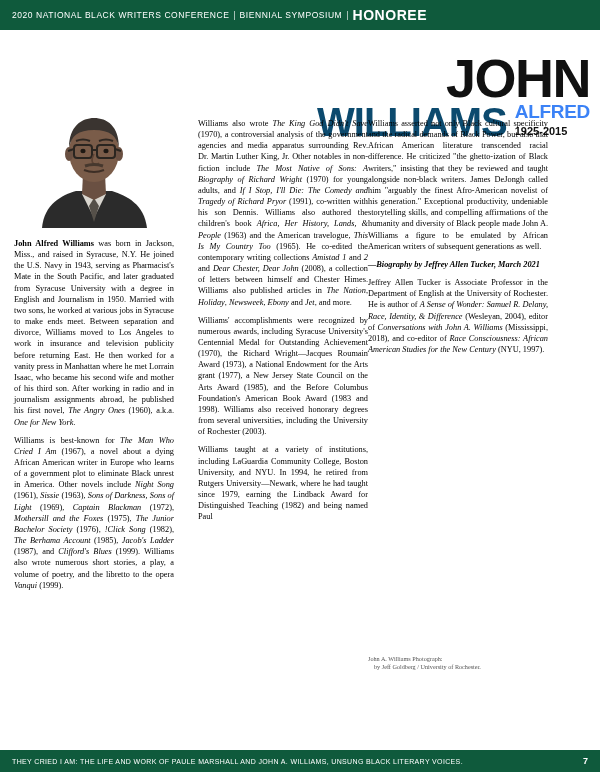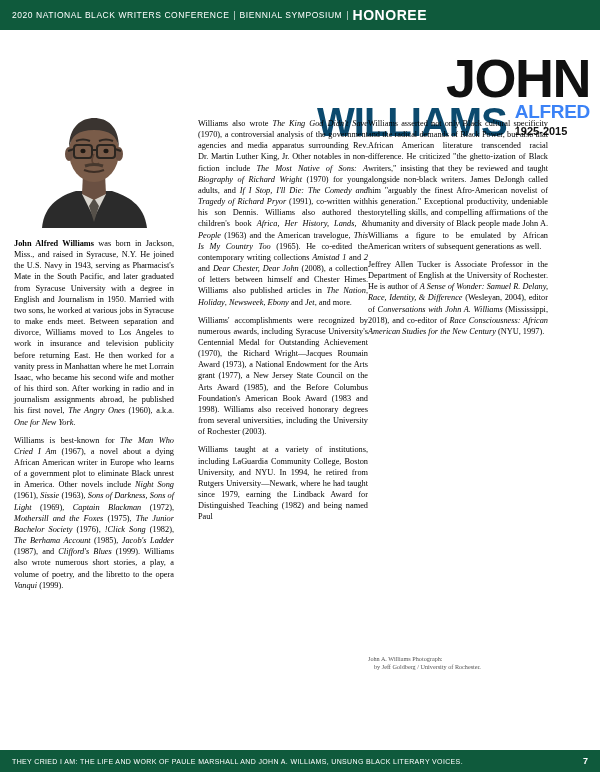--- a/index.html
+++ b/index.html
@@ -242,20 +242,21 @@
 </div>
 
 <div class="col col-2">
   <p>Williams also wrote <em>The King God Didn't Save</em> (1970), a controversial analysis of the government agencies and media apparatus surrounding Rev. Dr. Martin Luther King, Jr. Other notables in non-fiction include <em>The Most Native of Sons: A Biography of Richard Wright</em> (1970) for young adults, and <em>If I Stop, I'll Die: The Comedy and Tragedy of Richard Pryor</em> (1991), co-written with his son Dennis. Williams also authored the children's book <em>Africa, Her History, Lands, &amp; People</em> (1963) and the American travelogue, <em>This Is My Country Too</em> (1965). He co-edited the contemporary writing collections <em>Amistad 1</em> and <em>2</em> and <em>Dear Chester, Dear John</em> (2008), a collection of letters between himself and Chester Himes. Williams also published articles in <em>The Nation</em>, <em>Holiday</em>, <em>Newsweek</em>, <em>Ebony</em> and <em>Jet</em>, and more.</p>
   <p>Williams' accomplishments were recognized by numerous awards, including Syracuse University's Centennial Medal for Outstanding Achievement (1970), the Richard Wright—Jacques Roumain Award (1973), a National Endowment for the Arts grant (1977), a New Jersey State Council on the Arts Award (1985), and the Before Columbus Foundation's American Book Award (1983 and 1998). Williams also received honorary degrees from several universities, including the University of Rochester (2003).</p>
   <p>Williams taught at a variety of institutions, including LaGuardia Community College, Boston University, and NYU. In 1994, he retired from Rutgers University—Newark, where he had taught since 1979, earning the Lindback Award for Distinguished Teaching (1982) and being named Paul</p>
 </div>
 
 <div class="col col-3">
   <p>Williams asserted not only Black cultural specificity and the radical demands of Black Power, but also that African American literature transcended racial difference. He criticized "the ghetto-ization of Black writers," insisting that they be reviewed and taught alongside non-black writers. James DeJongh called him "arguably the finest Afro-American novelist of his generation." Exceptional productivity, undeniable storytelling skills, and compelling affirmations of the humanity and diversity of Black people made John A. Williams a figure to be emulated by African American writers of subsequent generations as well.</p>
+  <p class="byline">—Biography by Jeffrey Allen Tucker, March 2021</p>
   <p>Jeffrey Allen Tucker is Associate Professor in the Department of English at the University of Rochester. He is author of <em>A Sense of Wonder: Samuel R. Delany, Race, Identity, &amp; Difference</em> (Wesleyan, 2004), editor of <em>Conversations with John A. Williams</em> (Mississippi, 2018), and co-editor of <em>Race Consciousness: African American Studies for the New Century</em> (NYU, 1997).</p>
 </div>
 
 <div class="photo-credit">
   <span>John A. Williams Photograph:</span>
   <span class="l2">by Jeff Goldberg / University of Rochester.</span>
 </div>
 
 <div class="footer-bar">
   <span class="ftext">THEY CRIED I AM: THE LIFE AND WORK OF PAULE MARSHALL AND JOHN A. WILLIAMS, UNSUNG BLACK LITERARY VOICES.</span>

